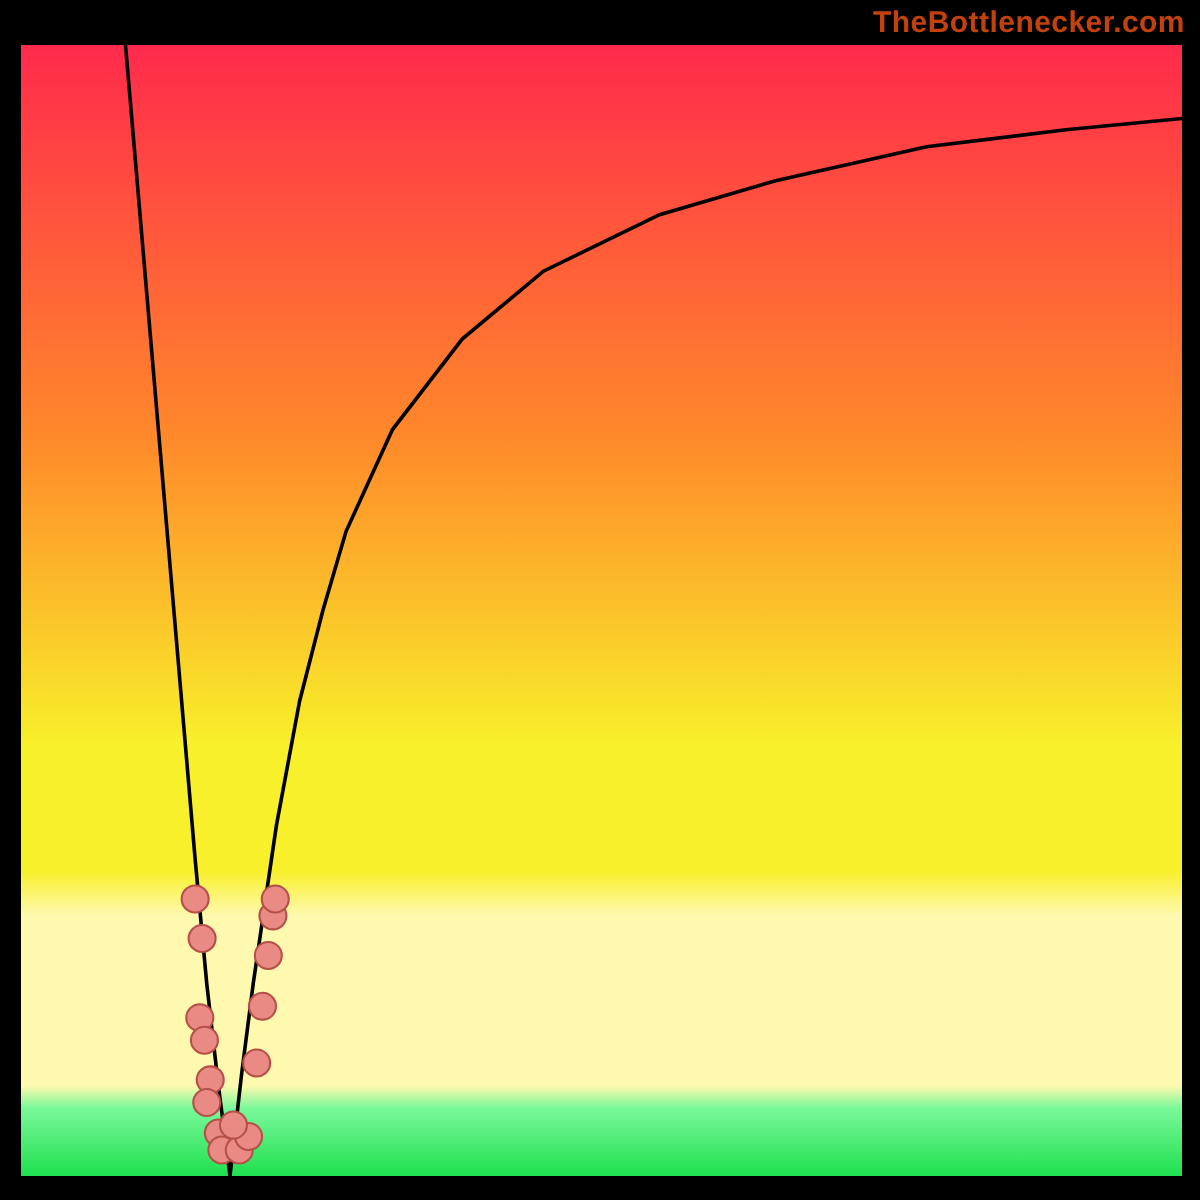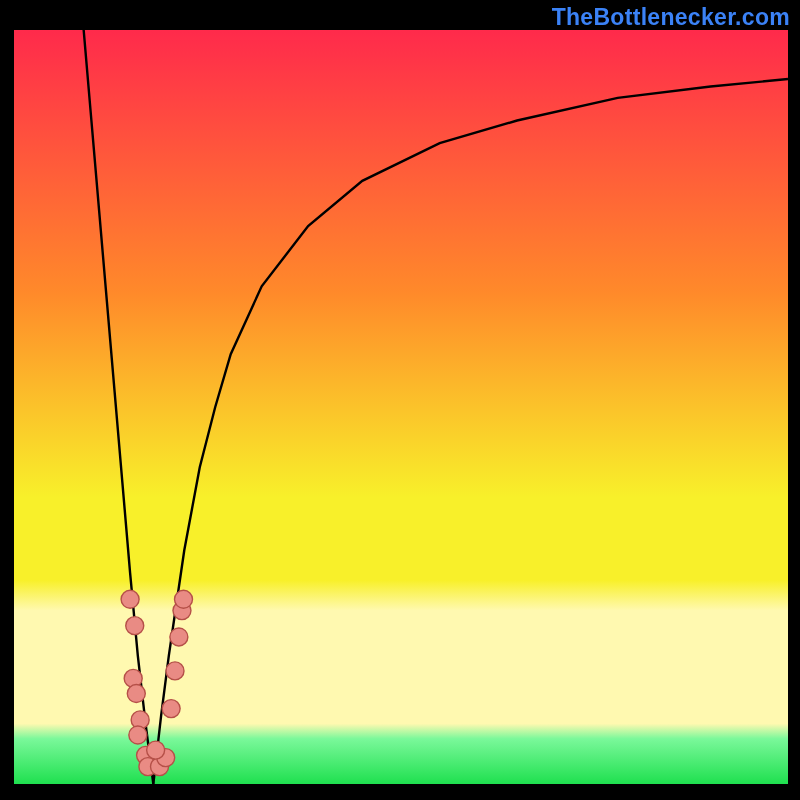--- a/index.html
+++ b/index.html
@@ -14,22 +14,22 @@
   .frame {
     position: relative;
     width: 800px;
     height: 800px;
     background: #000;
   }
   .watermark {
     position: absolute;
     top: 4px;
     right: 10px;
-    color: #3b82f6;
-    font-size: 23px;
+    color: #c2410c;
+    font-size: 20px;
     font-weight: 600;
     letter-spacing: 0.3px;
     z-index: 20;
   }
   .plot {
     position: absolute;
     left: 14px;
     top: 30px;
     width: 774px;
     height: 754px;

